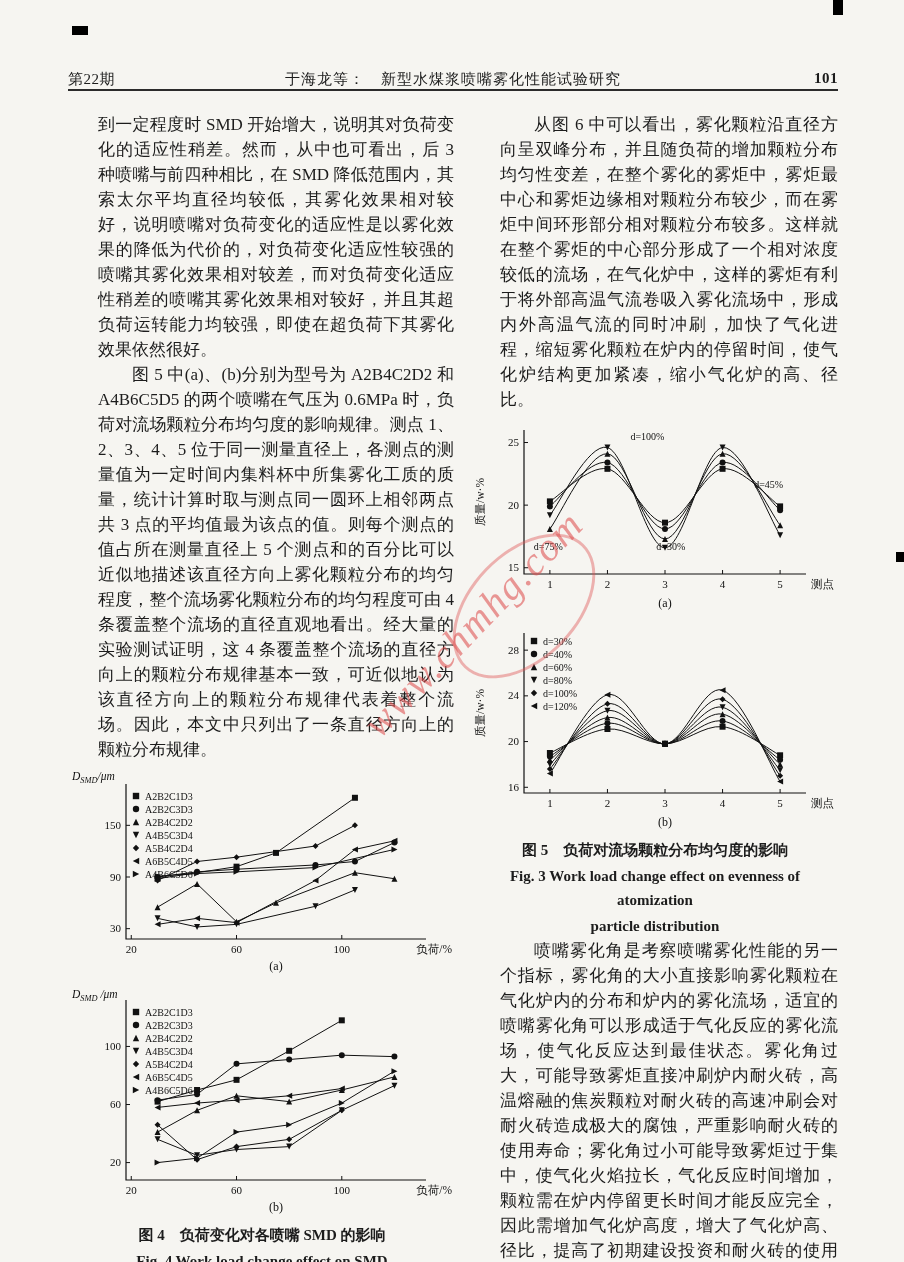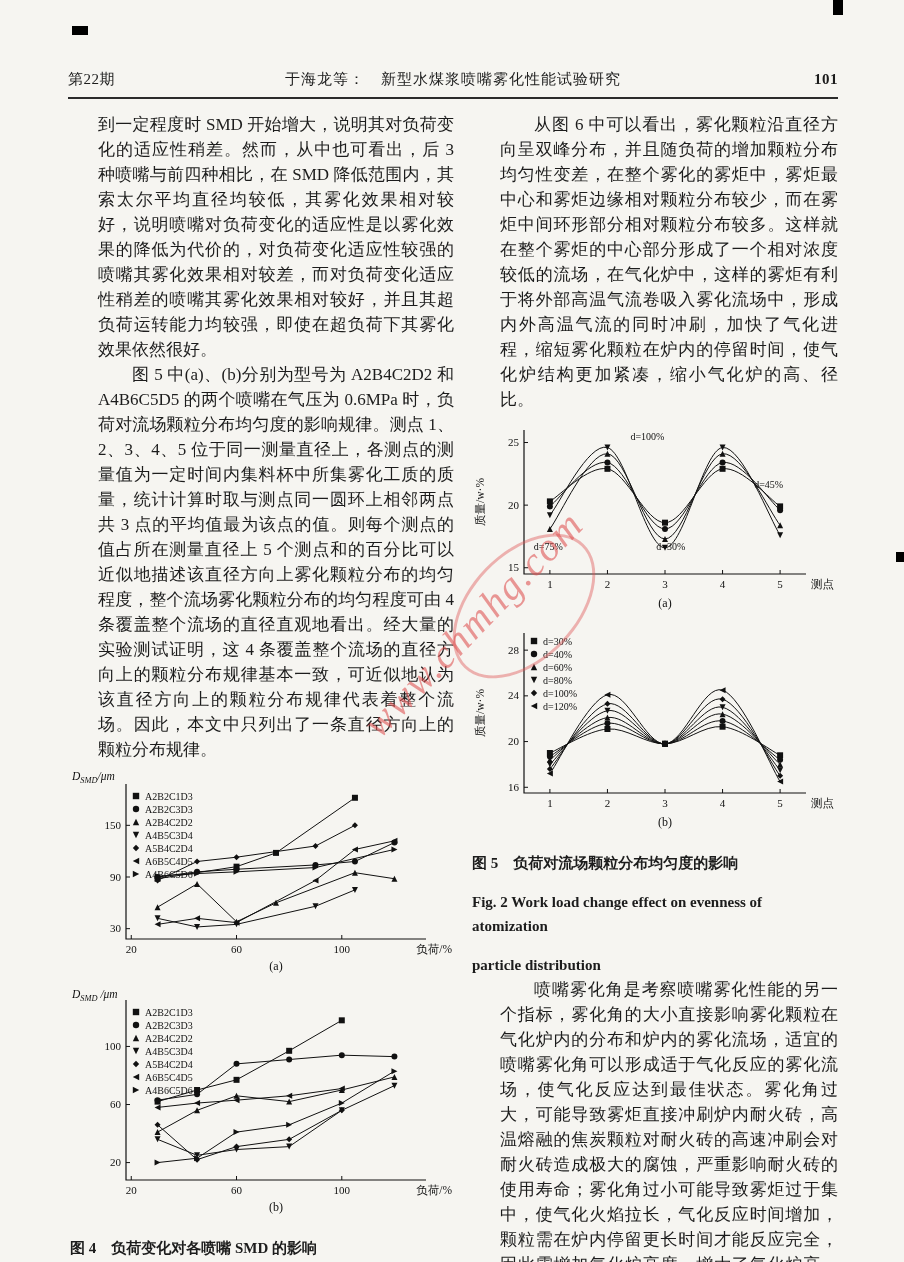--- a/index.html
+++ b/index.html
@@ -7,41 +7,41 @@
   body {
     position:relative;
     background:#f6f5f1;
     color:#1c1c1c;
     font-family:"Liberation Serif","DejaVu Serif",serif;
     overflow:hidden;
   }
   .artifact { position:absolute; background:#000; }
   .header {
     position:absolute; top:70px; left:68px; width:770px;
-    display:flex; align-items:center;
-    border-bottom:2px solid #2b2b2b; padding-bottom:8px;
+    display:flex; align-items:flex-start;
+    border-bottom:2px solid #2b2b2b; 
     font-size:15px; letter-spacing:.5px;
   }
   .header .issue  { width:130px; }
   .header .rtitle { flex:1; text-align:center; letter-spacing:1px; }
   .header .pageno { width:130px; text-align:right;font-weight:bold; }
   .col {
     position:absolute; top:112px;
     font-size:17px; line-height:25px;
     text-align:justify; text-justify:inter-ideograph;
   }
   .left-col  { left:70px;  width:384px; }
   .right-col { left:472px; width:366px; }
   .col p { text-indent:2em;margin-left:28px; }
   .col p.no-indent { text-indent:0; }
   figure.chart { margin:6px 0 0 0; }
   .chart-svg text { font-family:"Liberation Serif","DejaVu Serif",serif; }
   .caption {
-    text-align:left; font-weight:700; font-size:15px; line-height:24px;
-    margin-top:15px;
+    text-align:center; font-weight:700; font-size:15px; line-height:24px;
+    margin-top:2px;
   }
   .watermark {
     position:absolute; left:318px; top:600px; width:310px;
     transform:rotate(-46deg); transform-origin:center;
     color:rgba(222,80,80,.58); font-size:40px; font-style:italic;
     letter-spacing:2px; text-align:center; z-index:6; pointer-events:none;
   }
   .watermark-ellipse {
     position:absolute; left:438px; top:552px; width:172px; height:108px;
     border:3px solid rgba(222,80,80,.42); border-radius:50%;
@@ -340,19 +340,19 @@
         <text x="71" y="47.5" font-size="10" fill="#111">d=60%</text>
         <path d="M62 60.2L65.2 53.8H58.8Z" fill="#111"></path>
         <text x="71" y="60.5" font-size="10" fill="#111">d=80%</text>
         <path d="M62 66.8L65.2 70L62 73.2L58.8 70Z" fill="#111"></path>
         <text x="71" y="73.5" font-size="10" fill="#111">d=100%</text>
         <path d="M58.8 83L65.2 79.8V86.2Z" fill="#111"></path>
         <text x="71" y="86.5" font-size="10" fill="#111">d=120%</text>
         <text x="193" y="203" text-anchor="middle" font-size="12" fill="#111">(b)</text>
       </svg></figure>
   <div class="caption">图 5　负荷对流场颗粒分布均匀度的影响</div>
-  <div class="caption">Fig. 2  Work load change effect on evenness of atomization</div>
+  <div class="caption">Fig. 3  Work load change effect on evenness of atomization</div>
   <div class="caption">particle distribution</div>
   <p>喷嘴雾化角是考察喷嘴雾化性能的另一个指标，雾化角的大小直接影响雾化颗粒在气化炉内的分布和炉内的雾化流场，适宜的喷嘴雾化角可以形成适于气化反应的雾化流场，使气化反应达到最佳状态。雾化角过大，可能导致雾炬直接冲刷炉内耐火砖，高温熔融的焦炭颗粒对耐火砖的高速冲刷会对耐火砖造成极大的腐蚀，严重影响耐火砖的使用寿命；雾化角过小可能导致雾炬过于集中，使气化火焰拉长，气化反应时间增加，颗粒需在炉内停留更长时间才能反应完全，因此需增加气化炉高度，增大了气化炉高、径比，提高了初期建设投资和耐火砖的使用量，而耐火砖要定期更换，因此又增加了运行成本。通过对该新型喷嘴的大量试验测试表明，其雾化角的大小受各工况变化的影响很小，而</p>
 </div>
 
 <div class="watermark">www.chmhg.com</div>
 <div class="watermark-ellipse"></div>
 
 </body></html>

